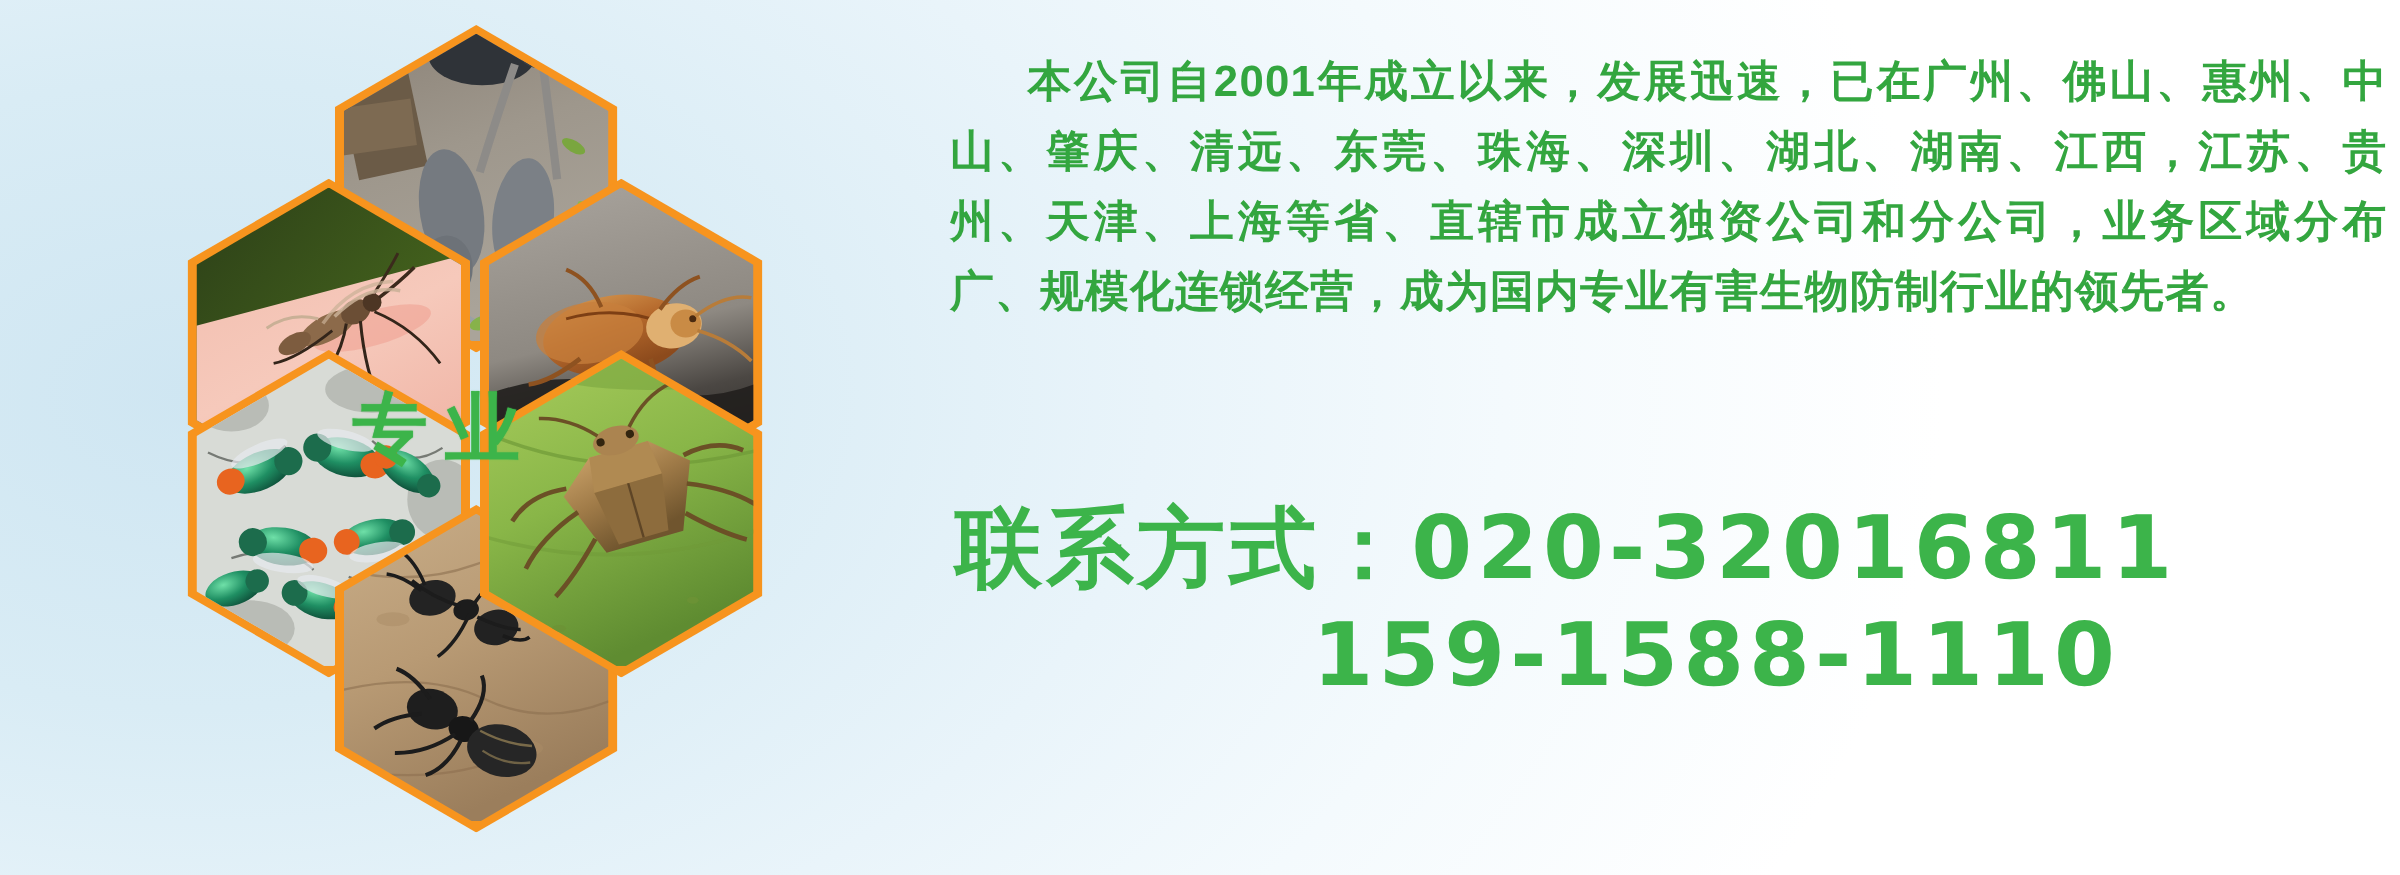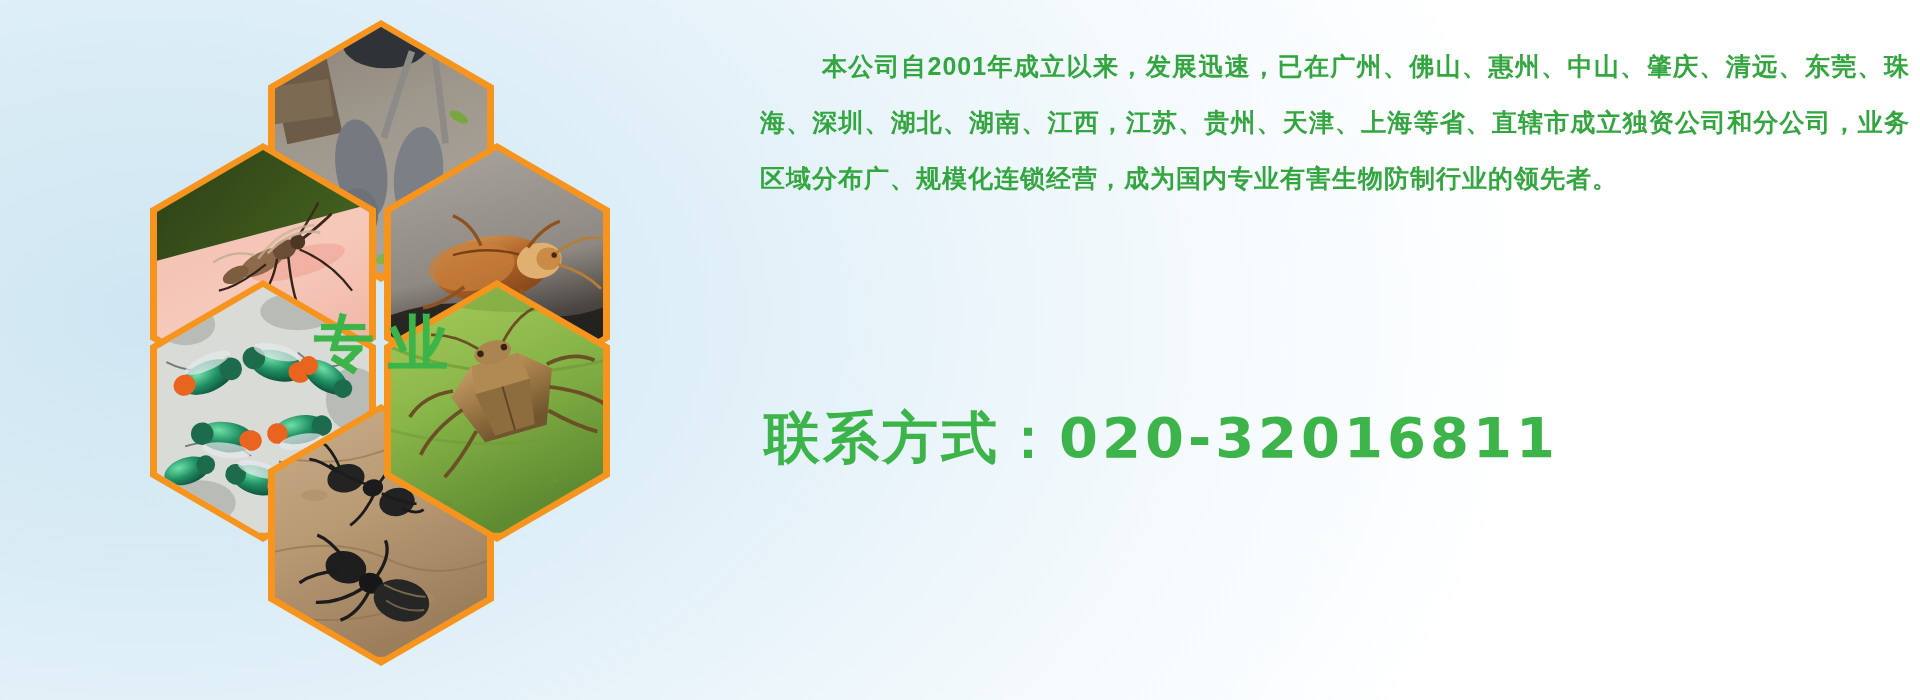--- a/index.html
+++ b/index.html
@@ -23,53 +23,53 @@
   }
   .hex .inner{
     width:calc(100% - 14px);height:calc(100% - 14px);
     clip-path:polygon(50% 0%,100% 25%,100% 75%,50% 100%,0% 75%,0% 25%);
     overflow:hidden;position:relative;
   }
   .hex .inner .art{position:absolute;inset:0;}
   .hex-center{
     position:absolute;
     clip-path:polygon(50% 0%,100% 25%,100% 75%,50% 100%,0% 75%,0% 25%);
-    display:flex;flex-direction:column;align-items:center;justify-content:center;
+    display:flex;flex-direction:row;align-items:center;justify-content:space-between;
     background:transparent;
   }
   .hex-center span{
     display:block;
     color:#3cb44a;
     font-size:60px;
     font-weight:700;
     letter-spacing:14px;
     text-indent:14px;
     line-height:1.28;
     font-family:"DejaVu Sans","Liberation Sans",sans-serif;
     text-shadow:0 0 1px #3cb44a;
   }
 
   
   #content{position:absolute;left:742px;top:0;width:1178px;height:700px;}
   #intro{
     position:absolute;left:18px;top:38px;width:1150px;
     color:#33a63f;
-    font-size:25px;
+    font-size:35px;
     font-weight:700;
     line-height:56px;
     letter-spacing:1px;
     text-align:justify;
     text-justify:inter-ideograph;
   }
   #intro .p1{text-indent:62px;display:block;}
   #contact{position:absolute;left:22px;top:395px;width:1150px;}
   #contact .line{
     color:#3cb44a;
     font-weight:700;
-    font-size:56px;
+    font-size:70px;
     letter-spacing:3px;
     line-height:86px;
     white-space:nowrap;
     font-family:"DejaVu Sans","Liberation Sans",sans-serif;
   }
   #contact .line.second{padding-left:286px;}
   #contact .num{letter-spacing:4px;}
 </style>
 </head>
 <body>
@@ -360,16 +360,19 @@
   <div id="content">
 
     <div id="intro">
       <span class="p1">本公司自2001年成立以来，发展迅速，已在广州、佛山、惠州、中山、肇庆、清远、东莞、珠海、深圳、湖北、湖南、江西，江苏、贵州、天津、上海等省、直辖市成立独资公司和分公司，业务区域分布广、规模化连锁经营，成为国内专业有害生物防制行业的领先者。</span>
     </div>
 
     <div id="contact">
       <div class="line">
         <span>联系方式：</span><span class="num">020-32016811</span>
       </div>
+      <div class="line second">
+        <span class="num">159-1588-1110</span>
+      </div>
     </div>
 
   </div>
 </div>
 
 </body></html>

